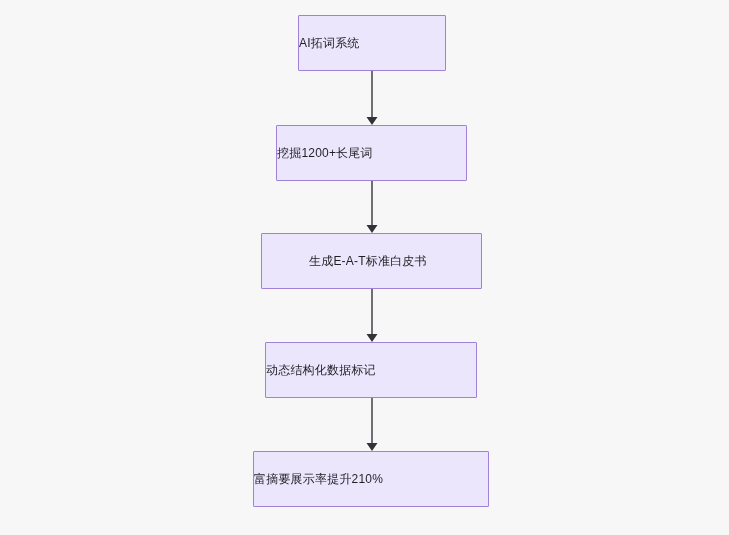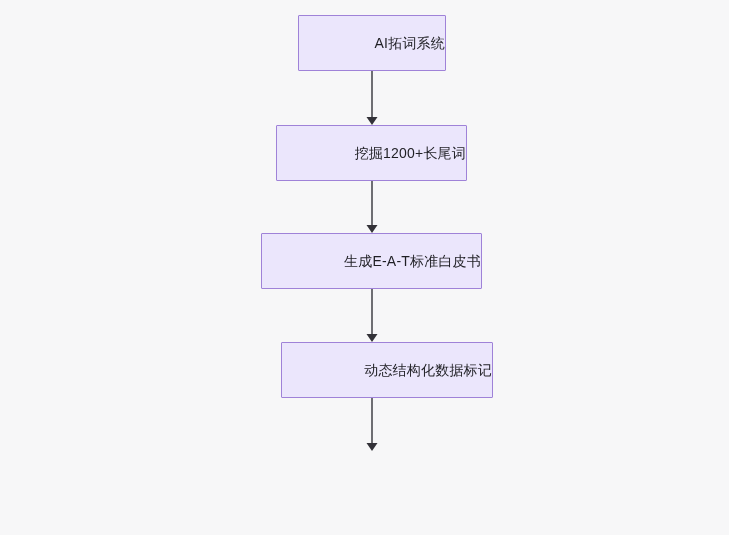--- a/index.html
+++ b/index.html
@@ -19,23 +19,23 @@
     height: 535px;
   }
   .node {
     position: absolute;
     box-sizing: border-box;
     background: #ebe6fc;
     border: 1.3px solid #9f82d8;
     border-radius: 1px;
     display: flex;
     align-items: center;
-    justify-content: flex-end;
+    justify-content: flex-start;
     color: #1f1f24;
-    font-size: 14px;
+    font-size: 12px;
     line-height: 1;
     letter-spacing: 0.2px;
     white-space: nowrap;
   }
   .node-label {
     display: block;
   }
   .edge-svg {
     position: absolute;
     left: 0;
@@ -83,18 +83,21 @@
   </div>
 
   <div class="node" style="left:276px; top:125px; width:191px; height:56px;">
     <span class="node-label">挖掘1200+长尾词</span>
   </div>
 
   <div class="node" style="left:261px; top:233px; width:221px; height:56px;padding-left:47px;">
     <span class="node-label">生成E-A-T标准白皮书</span>
   </div>
 
-  <div class="node" style="left:265px; top:342px; width:212px; height:56px;margin-left:16px;">
+  <div class="node" style="left:265px; top:342px; width:212px; height:56px;">
     <span class="node-label">动态结构化数据标记</span>
   </div>
 
+  <div class="node" style="left:253px; top:451px; width:236px; height:56px;">
+    <span class="node-label">富摘要展示率提升210%</span>
+  </div>
 
 </div>
 
 </body></html>

